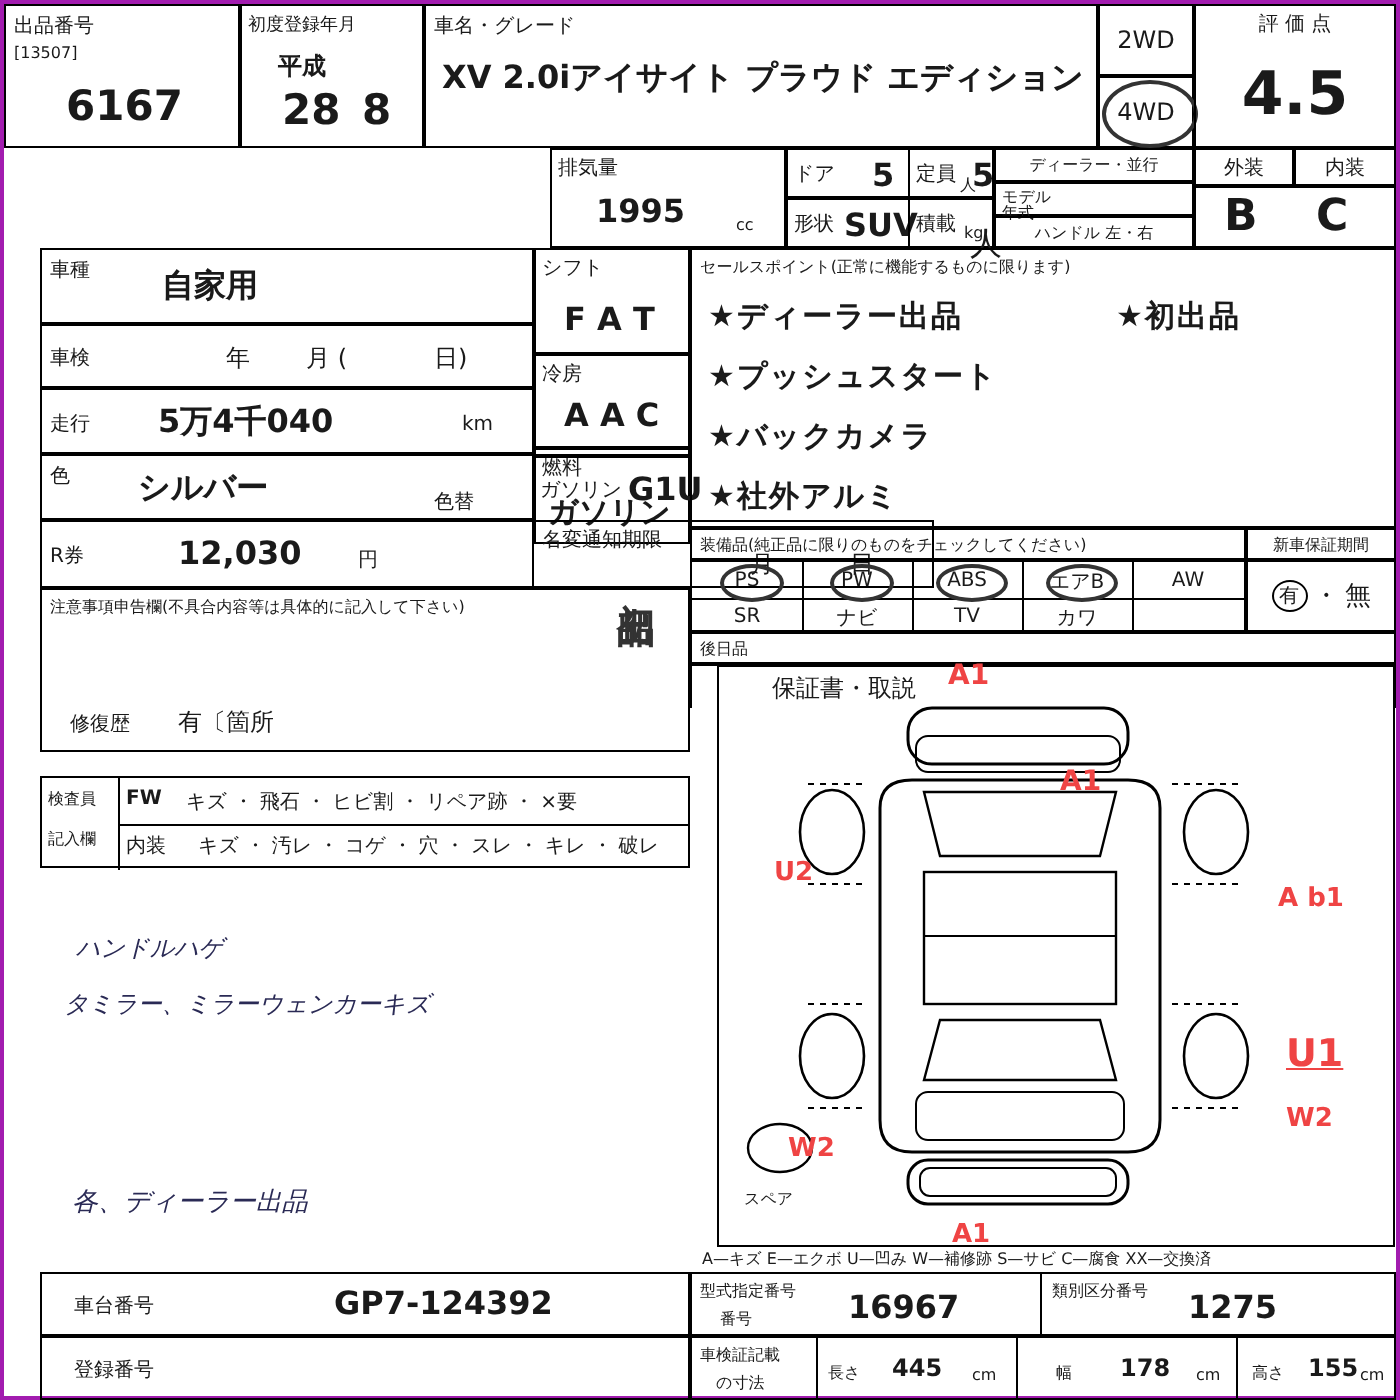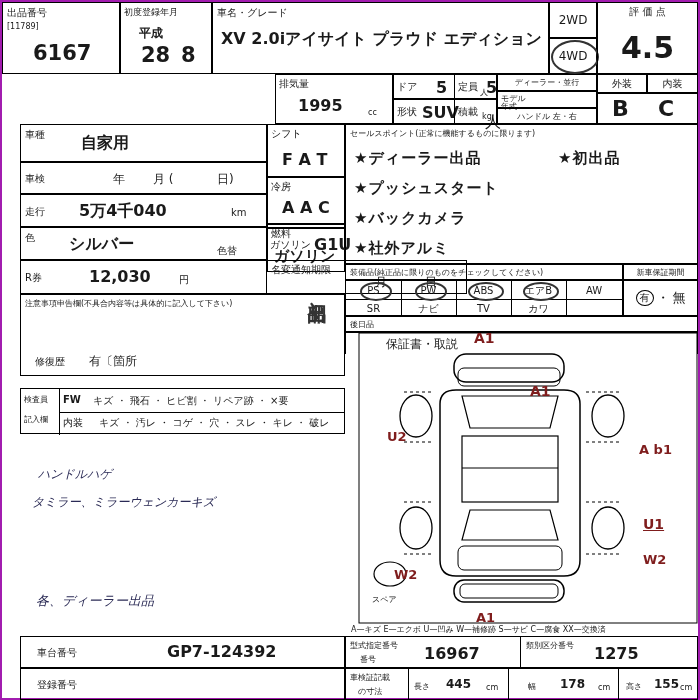--- a/index.html
+++ b/index.html
@@ -22,21 +22,21 @@
   .lbl2{font-size:9px;}
   .hand{font-family:"DejaVu Sans", sans-serif;font-weight:bold;}
   .ctr{display:flex;align-items:center;justify-content:center;}
   .hline{position:absolute;background:#000;height:1px;}
   .vline{position:absolute;background:#000;width:1px;}
   .big{font-size:21px;font-weight:bold;}
   .med{font-size:16px;font-weight:bold;}
   .sml{font-size:12px;}
   .tiny{font-size:8px;}
   .star{font-size:15px;font-weight:bold;letter-spacing:1px;}
-  .blue{color:#7f1d1d;}
+  .blue{color:#ef4444;}
   .scribble{color:#2a2a55;font-size:12px;font-style:italic;}
   .stamp{
     color:#333;font-size:19px;font-weight:bold;
     writing-mode:vertical-rl;text-orientation:upright;
     letter-spacing:2px;
   }
   .ovalmark{
     display:inline-block;border:1px solid #000;border-radius:50%;
     padding:0 3px;font-size:10px;
   }
@@ -45,21 +45,21 @@
   }
   svg{display:block;}
 </style>
 </head>
 <body>
 
 <div id="sheet">
 
   <div class="cell bk" style="left:0;top:0;width:118px;height:72px;">
     <div class="cell lbl" style="left:4px;top:3px;">出品番号</div>
-    <div class="cell tiny" style="left:4px;top:19px;">[11789]</div>
+    <div class="cell tiny" style="left:4px;top:19px;">[13507]</div>
     <div class="cell big" style="left:30px;top:38px;">6167</div>
   </div>
 
   <div class="cell bk" style="left:118px;top:0;width:92px;height:72px;">
     <div class="cell lbl2" style="left:3px;top:3px;">初度登録年月</div>
     <div class="cell sml" style="left:18px;top:22px;font-weight:bold;">平成</div>
     <div class="cell big" style="left:20px;top:40px;">28</div>
     <div class="cell big" style="left:60px;top:40px;">8</div>
   </div>
 
@@ -293,21 +293,21 @@
       <line x1="46" y1="222" x2="76" y2="222" stroke="#000" stroke-width="1" stroke-dasharray="3,3"></line>
       <line x1="228" y1="222" x2="262" y2="222" stroke="#000" stroke-width="1" stroke-dasharray="3,3"></line>
     </svg>
     <div class="cell tiny" style="left:14px;top:262px;">スペア</div>
   </div>
 
   <div class="cell hand blue" style="left:472px;top:328px;font-size:14px;">A1</div>
   <div class="cell hand blue" style="left:528px;top:381px;font-size:14px;">A1</div>
   <div class="cell hand blue" style="left:385px;top:427px;font-size:13px;">U2</div>
   <div class="cell hand blue" style="left:637px;top:440px;font-size:13px;">A b1</div>
-  <div class="cell hand blue" style="left:641px;top:514px;font-size:14px;text-decoration:underline;">U1</div>
+  <div class="cell hand blue" style="left:641px;top:514px;font-size:19px;text-decoration:underline;">U1</div>
   <div class="cell hand blue" style="left:641px;top:550px;font-size:13px;">W2</div>
   <div class="cell hand blue" style="left:392px;top:565px;font-size:13px;">W2</div>
   <div class="cell hand blue" style="left:474px;top:608px;font-size:13px;">A1</div>
 
   <div class="cell" style="left:343px;top:622px;width:353px;height:12px;">
     <div class="cell tiny" style="left:6px;top:0;text-align:center;">A—キズ  E—エクボ  U—凹み  W—補修跡  S—サビ  C—腐食  XX—交換済</div>
   </div>
 
   <div class="cell bk" style="left:18px;top:634px;width:325px;height:32px;">
     <div class="cell lbl" style="left:16px;top:9px;">車台番号</div>

